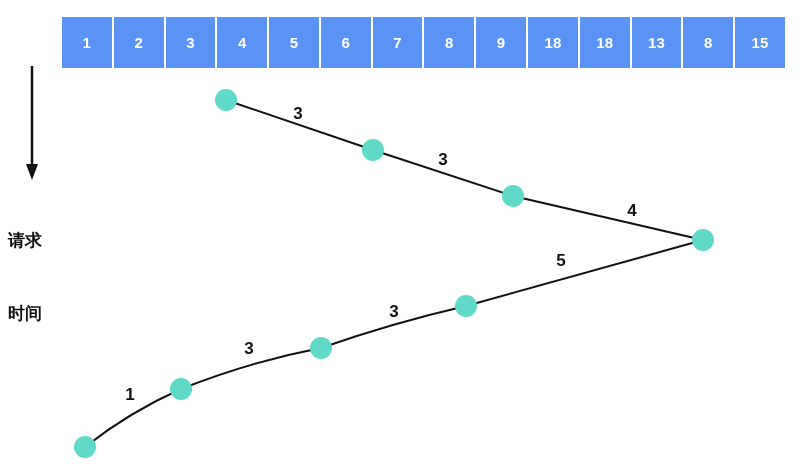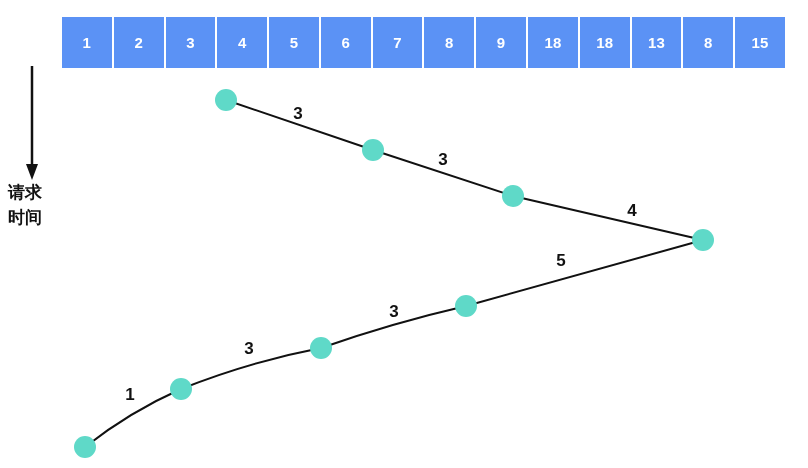--- a/index.html
+++ b/index.html
@@ -54,21 +54,21 @@
     position: absolute;
     left: 8px;
     top: 180px;
     width: 58px;
     color: #111111;
     font-size: 17px;
     font-weight: bold;
     line-height: 25px;
     text-align: left;
   }
-  #axis-label div { white-space: nowrap; }
+  #axis-label div { white-space: nowrap; margin-top: 48px; }
 
   
   #graph-svg {
     position: absolute;
     left: 0;
     top: 0;
     width: 808px;
     height: 468px;
   }
   .edge-line {

